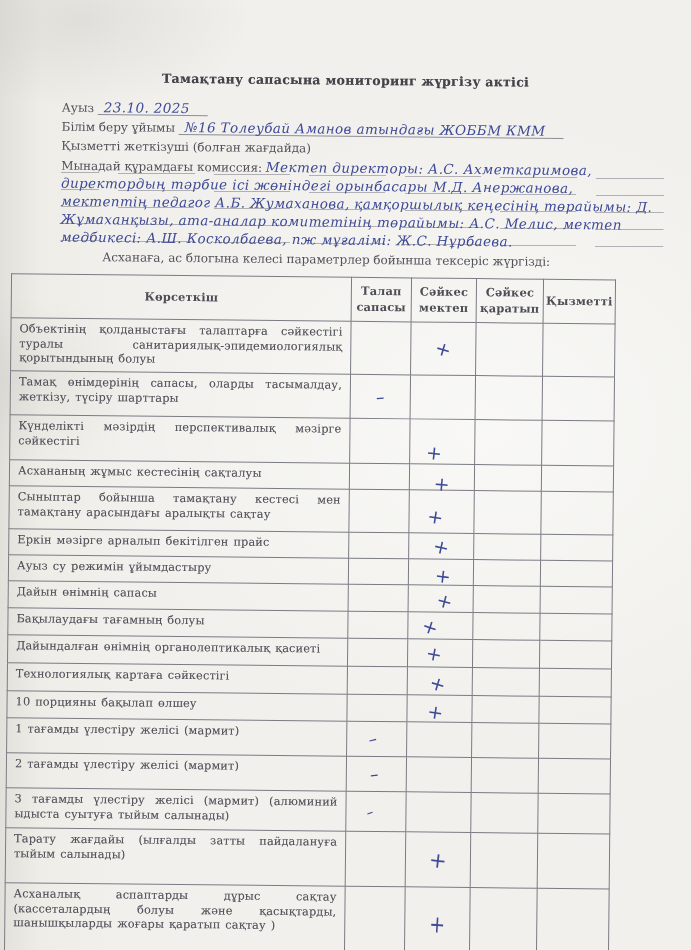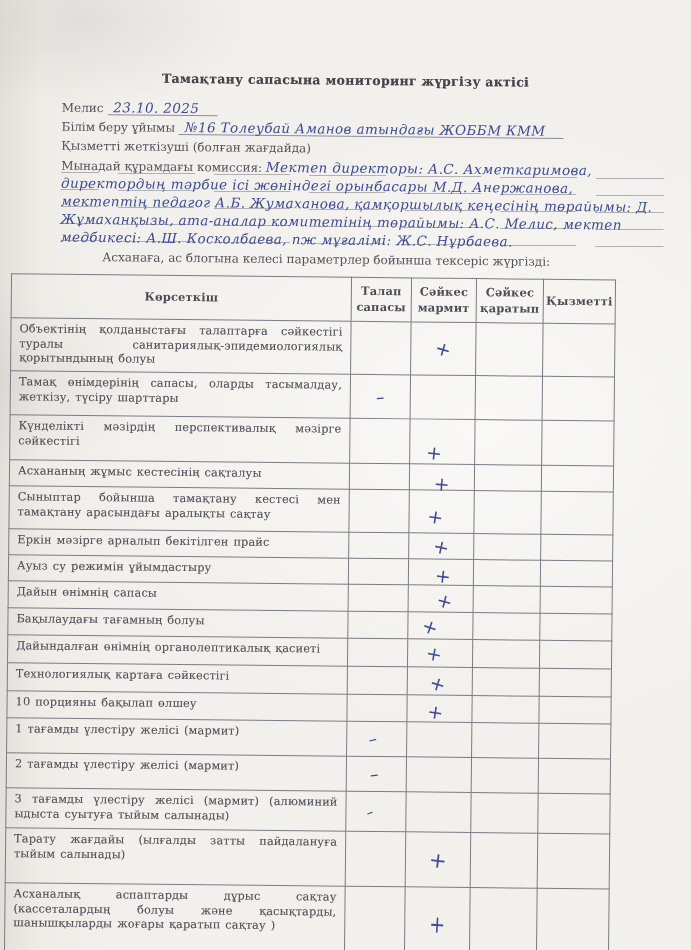--- a/index.html
+++ b/index.html
@@ -84,40 +84,40 @@
 </style>
 </head>
 <body>
 
 <div class="sheet">
   <div class="content">
 
     <div class="title">Тамақтану сапасына мониторинг жүргізу актісі</div>
 
     <div class="fields">
-      <p class="field"><span class="label">Мелис</span> <span class="hand uline">23.10. 2025</span></p>
+      <p class="field"><span class="label">Ауыз</span> <span class="hand uline">23.10. 2025</span></p>
       <p class="field"><span class="label">Білім беру ұйымы</span> <span class="hand uline">№16 Толеубай Аманов атындағы ЖОББМ КММ</span></p>
       <p class="field"><span class="label">Қызметті жеткізуші (болған жағдайда)</span></p>
       <p class="field commission"><span class="label">Мынадай құрамдағы комиссия:</span> <span class="hand">Мектеп директоры: А.С. Ахметкаримова, директордың тәрбие ісі жөніндегі орынбасары М.Д. Анержанова, мектептің педагог А.Б. Жумаханова, қамқоршылық кеңесінің төрайымы: Д. Жұмаханқызы, ата-аналар комитетінің төрайымы: А.С. Мелис, мектеп медбикесі: А.Ш. Косколбаева, пж мұғалімі: Ж.С. Нұрбаева.</span></p>
       <p class="intro">Асханаға, ас блогына келесі параметрлер бойынша тексеріс жүргізді:</p>
     </div>
 
     <table>
       <colgroup>
         <col style="width:340px">
           <col style="width:60px">
           <col style="width:65px">
           <col style="width:67px">
           <col style="width:72px">
       </colgroup>
       <thead>
         <tr>
           <th>Көрсеткіш</th>
           <th>Талап сапасы</th>
-          <th>Сәйкес мармит</th>
+          <th>Сәйкес мектеп</th>
           <th>Сәйкес қаратып</th>
           <th>Қызметті</th>
         </tr>
       </thead>
       <tbody id="table-body">
           <tr>
     <td class="crit">Объектінің қолданыстағы талаптарға сәйкестігі туралы санитариялық-эпидемиологиялық қорытындының болуы</td>
     <td class="mc"></td>
     <td class="mc"><span class="ink-mark plus">+</span></td>
     <td class="mc"></td>

